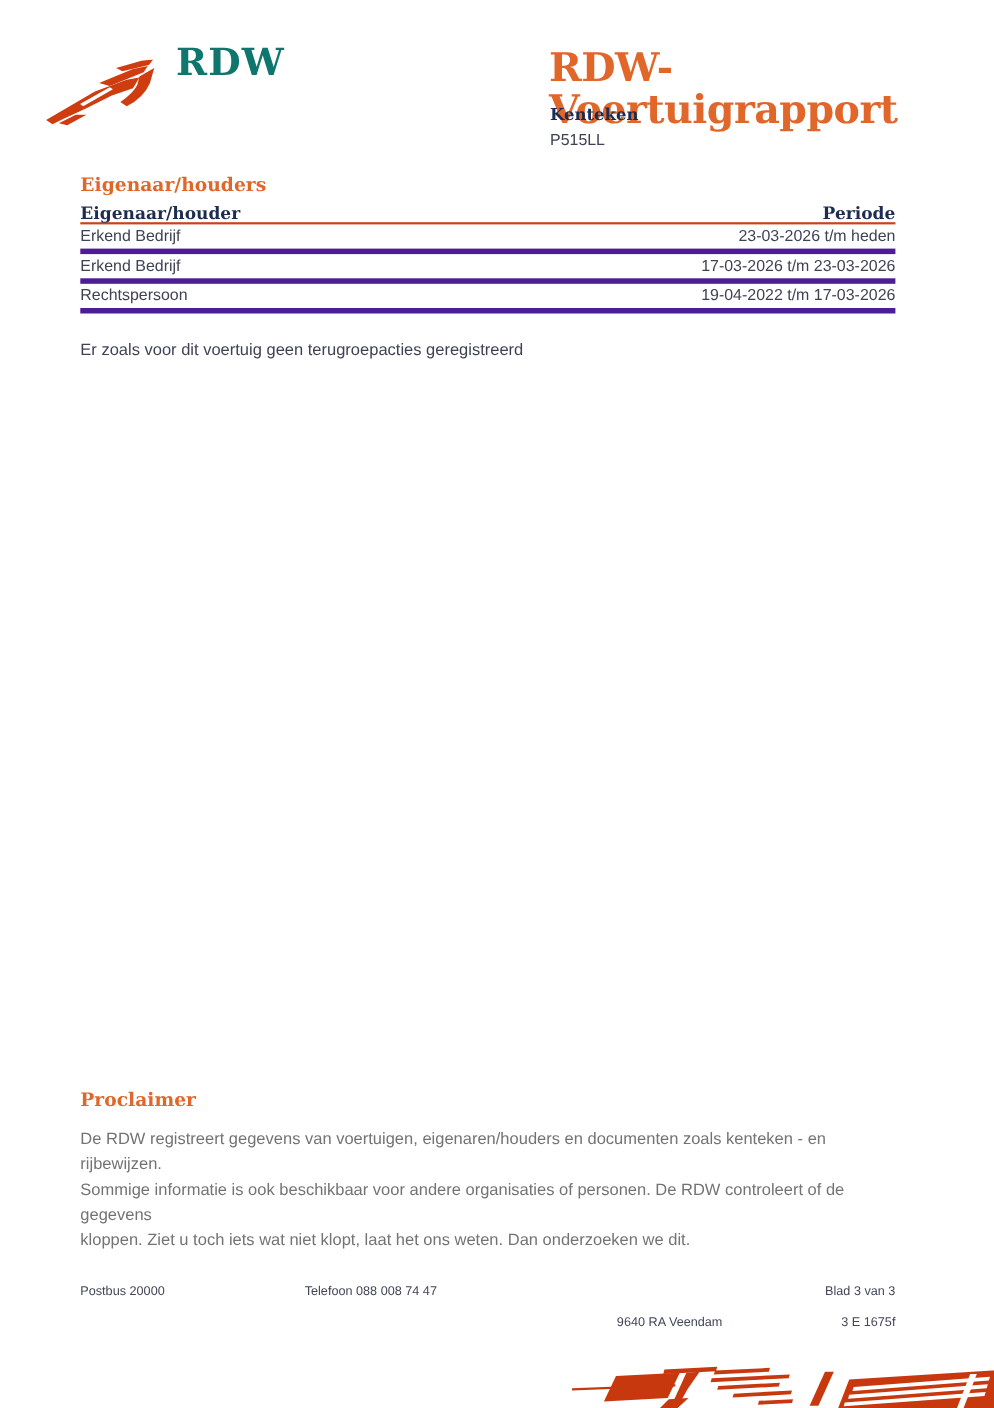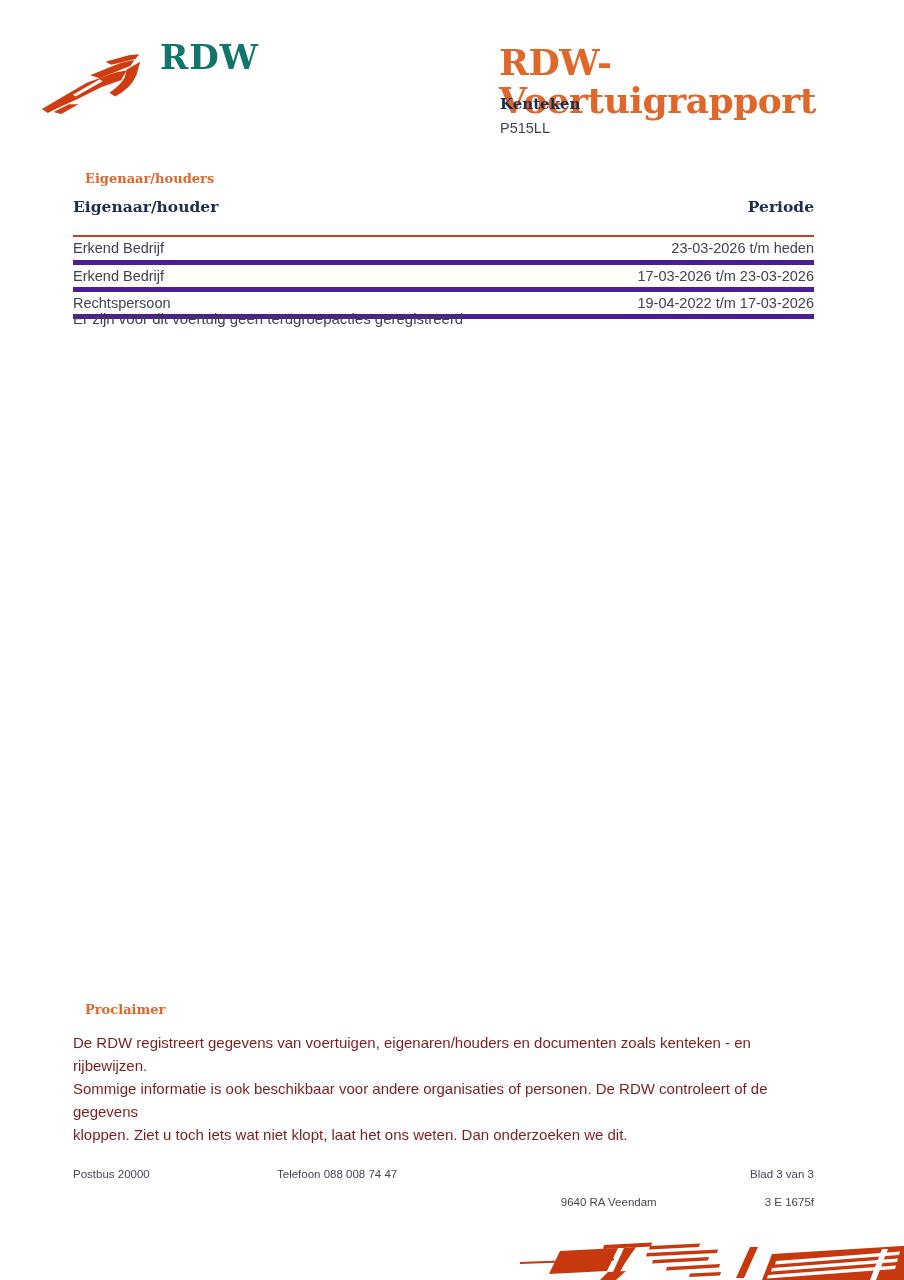--- a/index.html
+++ b/index.html
@@ -24,42 +24,42 @@
     position: absolute; left: 499px; top: 44px; margin: 0;
     font-size: 36px; line-height: 1.05; color: #e0662a; letter-spacing: -0.5px;
   }
   .meta { position: absolute; left: 500px; top: 96px; display: flex; }
   .meta-col-date { width: 138px; }
   .meta-label { font-size: 15px; line-height: 1.1; color: #1d2c51; }
   .meta-value { margin-top: 7px; font-size: 14.5px; color: #3f4254; }
 
   
   .owners-section { position: absolute; left: 73px; top: 160px; width: 741px; }
-  .section-heading { margin: 12px; font-size: 13px; line-height: 1.1; color: #e0662a; }
+  .section-heading { margin: 0; font-size: 17px; line-height: 1.1; color: #e0662a; }
   .owners-table { margin-top: 6px; }
   .thead {
     display: flex; justify-content: space-between;
-    padding-bottom: 20px; border-bottom: 2px solid #c8431c;
+    padding-bottom: 0; border-bottom: 2px solid #c8431c;
   }
   .th { font-size: 15.5px; line-height: 1.1; color: #1d2c51; }
   .trow {
     display: flex; justify-content: space-between;
     padding: 4px 0 3px; border-bottom: 5px solid #4c1d95;
     font-size: 14.5px; line-height: 1.05;
   }
 
   
   .recall-section { position: absolute; left: 73px; top: 301px; width: 741px; }
   .recall-text { margin: 9px 0 0; font-size: 15px; color: #3f4254; }
 
   
   .proclaimer-section { position: absolute; left: 73px; top: 991px; width: 741px; }
   .proclaimer-text {
     margin: 14px 0 0; font-size: 15px; line-height: 23px;
-    color: #7f1d1d; white-space: pre-line;
+    color: #737373; white-space: pre-line;
   }
 
   
   .footer { position: absolute; left: 73px; top: 1168px; width: 741px; font-size: 11.5px; color: #434659; }
   .f-row { display: flex; line-height: 1.1; }
   .f-row + .f-row { margin-top: 15px; justify-content: flex-end; }
   .f-col1 { width: 204px; }
   .f-col2 { flex: 1; }
   .f-col3 { text-align: right; }
 
@@ -108,21 +108,21 @@
         <div class="td-period">17-03-2026 t/m 23-03-2026</div>
       </div>
       <div class="trow">
         <div class="td-owner">Rechtspersoon</div>
         <div class="td-period">19-04-2022 t/m 17-03-2026</div>
       </div>
     </div>
   </section>
 
   <section class="recall-section">
-    <p class="recall-text">Er zijn voor dit voertuig geen terugroepacties geregistreerd</p>
+    <p class="recall-text">Er zoals voor dit voertuig geen terugroepacties geregistreerd</p>
   </section>
 
   <section class="proclaimer-section">
     <h2 class="section-heading slab">Proclaimer</h2>
     <p class="proclaimer-text">De RDW registreert gegevens van voertuigen, eigenaren/houders en documenten zoals kenteken - en rijbewijzen.
 Sommige informatie is ook beschikbaar voor andere organisaties of personen. De RDW controleert of de gegevens
 kloppen. Ziet u toch iets wat niet klopt, laat het ons weten. Dan onderzoeken we dit.</p>
   </section>
 
   <footer class="footer">

